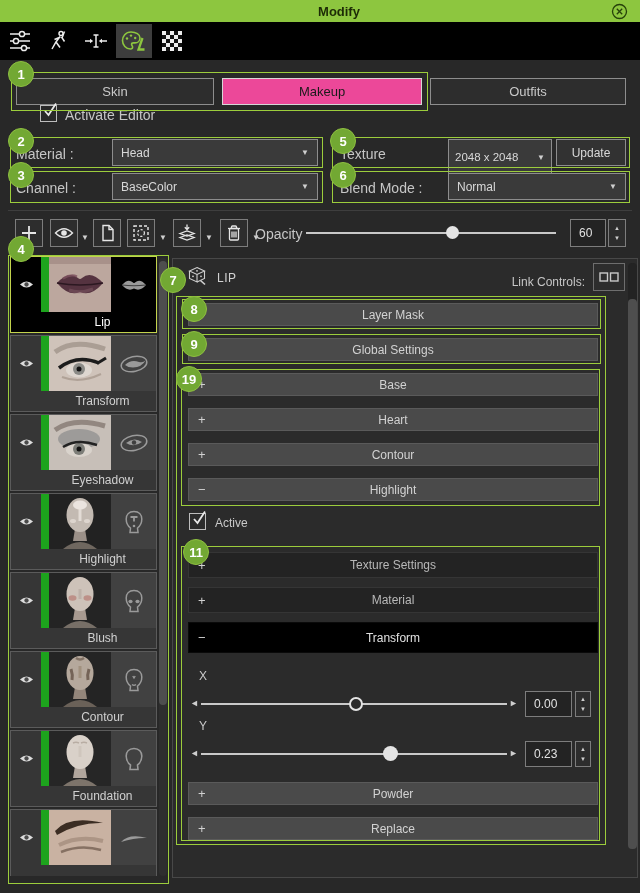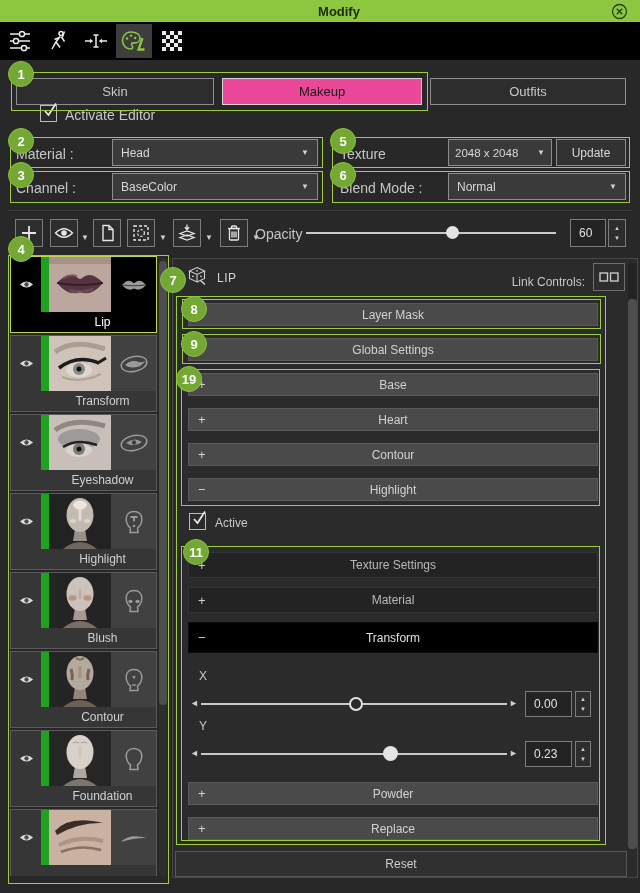--- a/index.html
+++ b/index.html
@@ -178,21 +178,21 @@
   <div class="dropdown" style="left:112px;top:139px;width:206px">
     <span>Head</span>
     <span class="caret">▼</span>
   </div>
   <span class="flabel" style="left:16px;top:180px">Channel :</span>
   <div class="dropdown" style="left:112px;top:173px;width:206px">
     <span>BaseColor</span>
     <span class="caret">▼</span>
   </div>
   <span class="flabel" style="left:340px;top:146px">Texture</span>
-  <div class="dropdown" style="left:448px;top:139px;width:104px;font-size:11.5px;padding:8px 6px">
+  <div class="dropdown" style="left:448px;top:139px;width:104px;font-size:11.5px;padding:17px 6px">
     <span>2048 x 2048</span>
     <span class="caret">▼</span>
   </div>
   <div class="pushbtn" style="left:556px;top:139px;width:70px">
     <span>Update</span>
   </div>
   <span class="flabel" style="left:340px;top:180px">Blend Mode :</span>
   <div class="dropdown" style="left:448px;top:173px;width:178px">
     <span>Normal</span>
     <span class="caret">▼</span>
@@ -596,23 +596,20 @@
 
     <div class="sec" style="top:523px">
       <span class="expand">+</span>
       <span>Powder</span>
     </div>
     <div class="sec" style="top:558px">
       <span class="expand">+</span>
       <span>Replace</span>
     </div>
 
-    <div class="reset-btn">
-      <span>Reset</span>
-    </div>
 
     <div class="vscroll" style="left:455px;top:4px;width:9px;height:582px;background:#232323">
       <div class="sthumb" style="top:36px;height:550px"></div>
     </div>
   </div>
 
   <div class="ann" style="left:11px;top:72px;width:417px;height:39px"></div>
   <div class="ann" style="left:10px;top:137px;width:313px;height:31px"></div>
   <div class="ann" style="left:10px;top:171px;width:313px;height:32px"></div>
   <div class="ann" style="left:332px;top:137px;width:298px;height:31px"></div>

